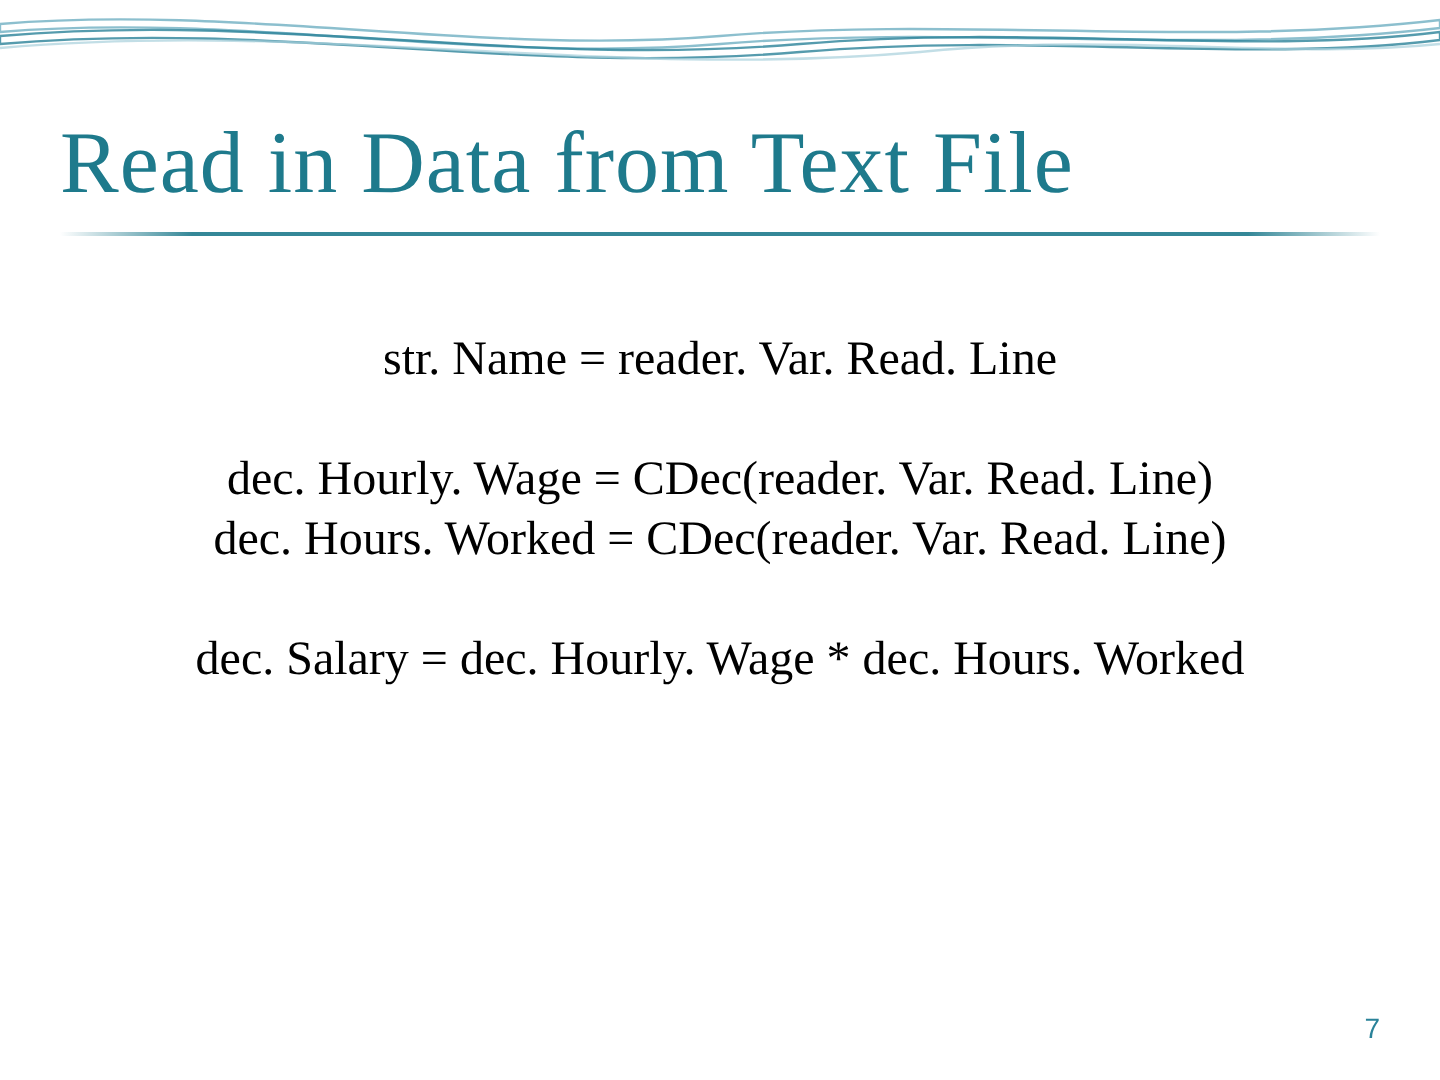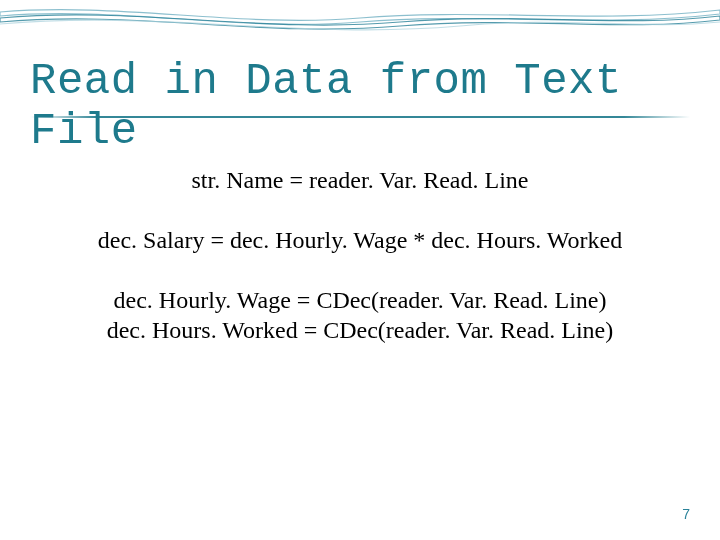--- a/index.html
+++ b/index.html
@@ -23,21 +23,21 @@
     top: 0;
     left: 0;
     width: 720px;
     height: 50px;
     pointer-events: none;
   }
   .title {
     position: absolute;
     top: 56px;
     left: 30px;
-    font-family: Liberation Mono, monospace;
+    font-family: Liberation Serif, serif;
     font-weight: 300;
     font-size: 44px;
     color: #1e7a8c;
     letter-spacing: 0.5px;
   }
   .underline {
     position: absolute;
     top: 116px;
     left: 30px;
     width: 660px;
@@ -75,22 +75,22 @@
     <path d="M0,12 C120,2 240,28 360,18 C480,8 600,24 720,10 L720,14 C600,28 480,12 360,22 C240,32 120,6 0,16 Z" fill="none" stroke="#7fb8c9" stroke-width="1.2" opacity="0.9"></path>
     <path d="M0,18 C140,6 260,34 400,22 C520,12 620,28 720,16 L720,20 C620,32 520,16 400,26 C260,38 140,10 0,22 Z" fill="none" stroke="#2a8299" stroke-width="1.2" opacity="0.8"></path>
     <path d="M0,24 C160,10 300,40 460,26 C560,16 640,30 720,22" fill="none" stroke="#a8d0dc" stroke-width="1.2" opacity="0.7"></path>
   </svg>
 
   <div class="title">Read in Data from Text File</div>
   <div class="underline"></div>
 
   <div class="body">
     <p>str. Name = reader. Var. Read. Line</p>
-    <p>dec. Salary = dec. Hourly. Wage * dec. Hours. Worked</p>
     <p>
       <span>dec. Hourly. Wage = CDec(reader. Var. Read. Line)</span><br>
       <span>dec. Hours. Worked = CDec(reader. Var. Read. Line)</span>
     </p>
+    <p>dec. Salary = dec. Hourly. Wage * dec. Hours. Worked</p>
   </div>
 
   <div class="page-number">7</div>
 
 </div>
 
 </body></html>

